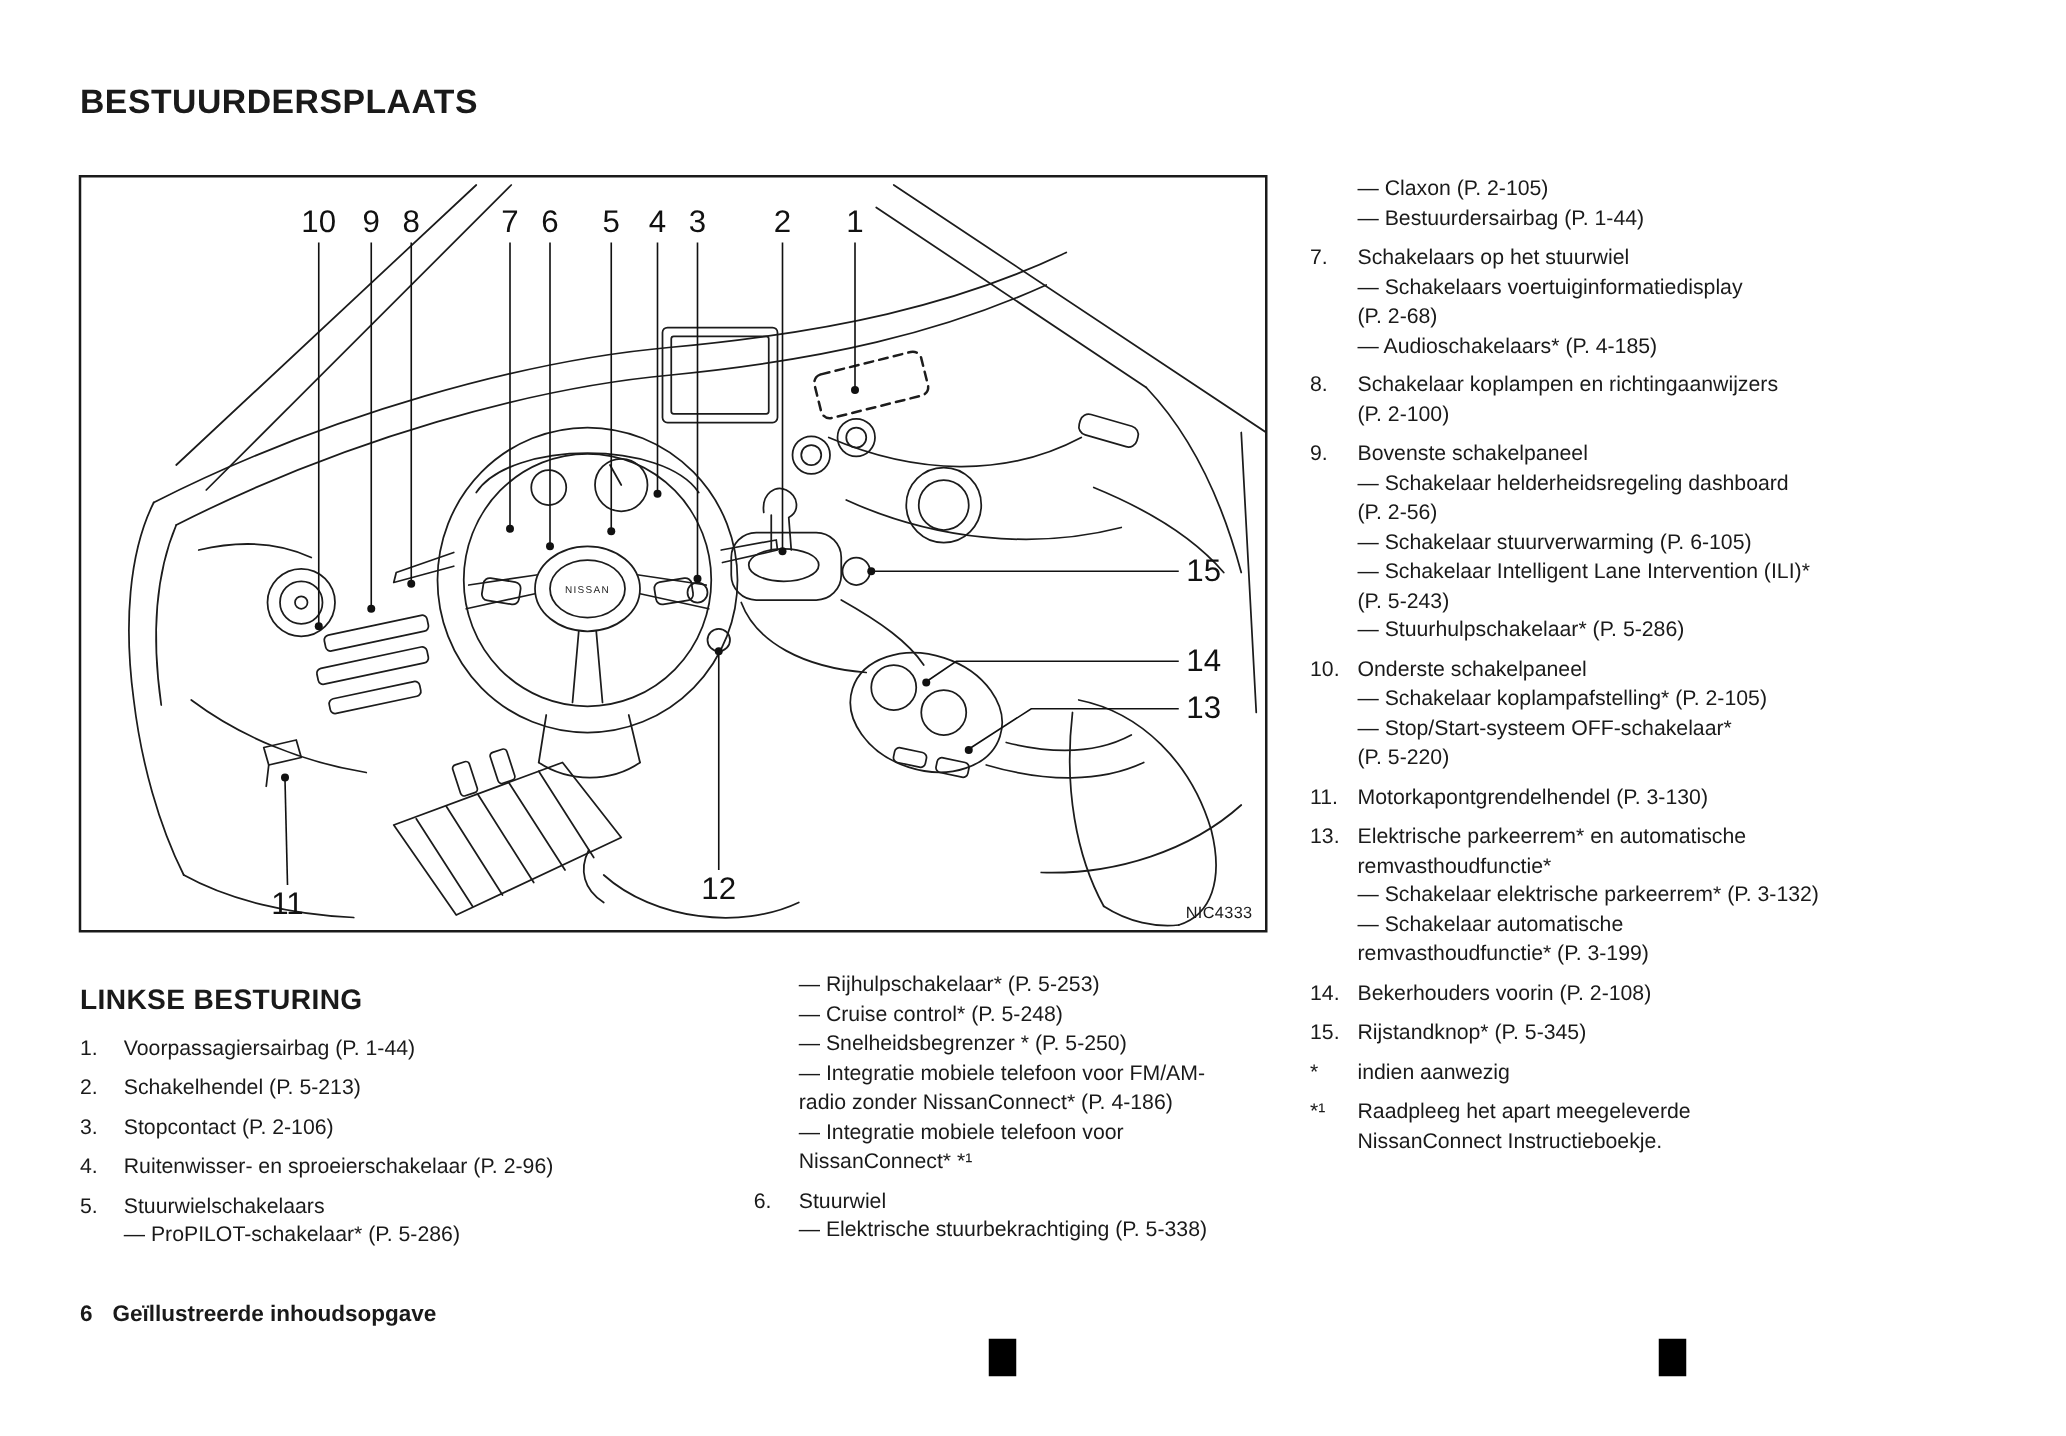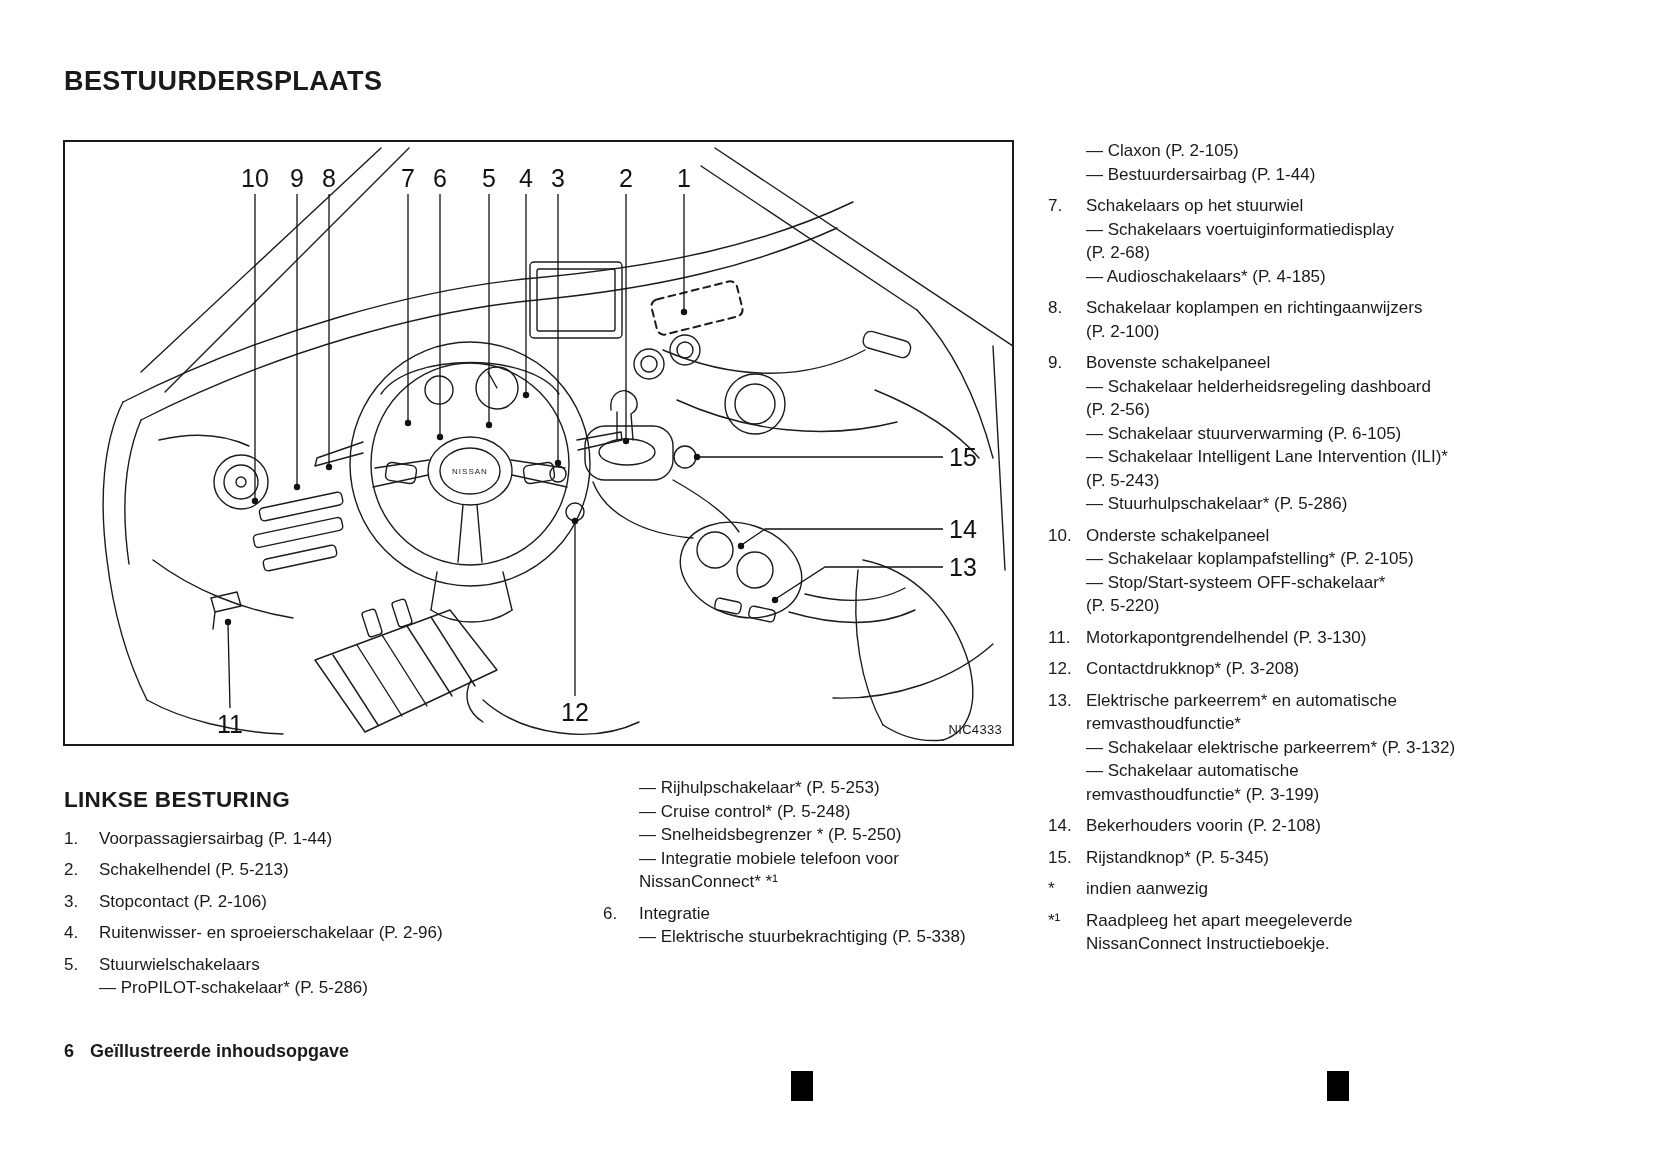--- a/index.html
+++ b/index.html
@@ -270,26 +270,31 @@
       <div class="entry">
         <span class="num"></span>
         <div class="txt">— Cruise control* (P. 5-248)</div>
       </div>
       <div class="entry">
         <span class="num"></span>
         <div class="txt">— Snelheidsbegrenzer * (P. 5-250)</div>
       </div>
       <div class="entry">
         <span class="num"></span>
+        <div class="txt">— Integratie mobiele telefoon voor FM/AM-
+radio zonder NissanConnect* (P. 4-186)</div>
+      </div>
+      <div class="entry">
+        <span class="num"></span>
         <div class="txt">— Integratie mobiele telefoon voor
 NissanConnect* *¹</div>
       </div>
       <div class="entry grouped">
         <span class="num">6.</span>
-        <div class="txt">Integratie</div>
+        <div class="txt">Stuurwiel</div>
       </div>
       <div class="entry">
         <span class="num"></span>
         <div class="txt">— Elektrische stuurbekrachtiging (P. 5-338)</div>
       </div>
     </div>
 </div>
 
 <div class="col col-right">
   <div class="entries">
@@ -352,24 +357,20 @@
       <div class="entry">
         <span class="num"></span>
         <div class="txt">— Stop/Start-systeem OFF-schakelaar*
 (P. 5-220)</div>
       </div>
       <div class="entry grouped">
         <span class="num">11.</span>
         <div class="txt">Motorkapontgrendelhendel (P. 3-130)</div>
       </div>
       <div class="entry grouped">
-        <span class="num">12.</span>
-        <div class="txt">Contactdrukknop* (P. 3-208)</div>
-      </div>
-      <div class="entry grouped">
         <span class="num">13.</span>
         <div class="txt">Elektrische parkeerrem* en automatische
 remvasthoudfunctie*</div>
       </div>
       <div class="entry">
         <span class="num"></span>
         <div class="txt">— Schakelaar elektrische parkeerrem* (P. 3-132)</div>
       </div>
       <div class="entry">
         <span class="num"></span>

